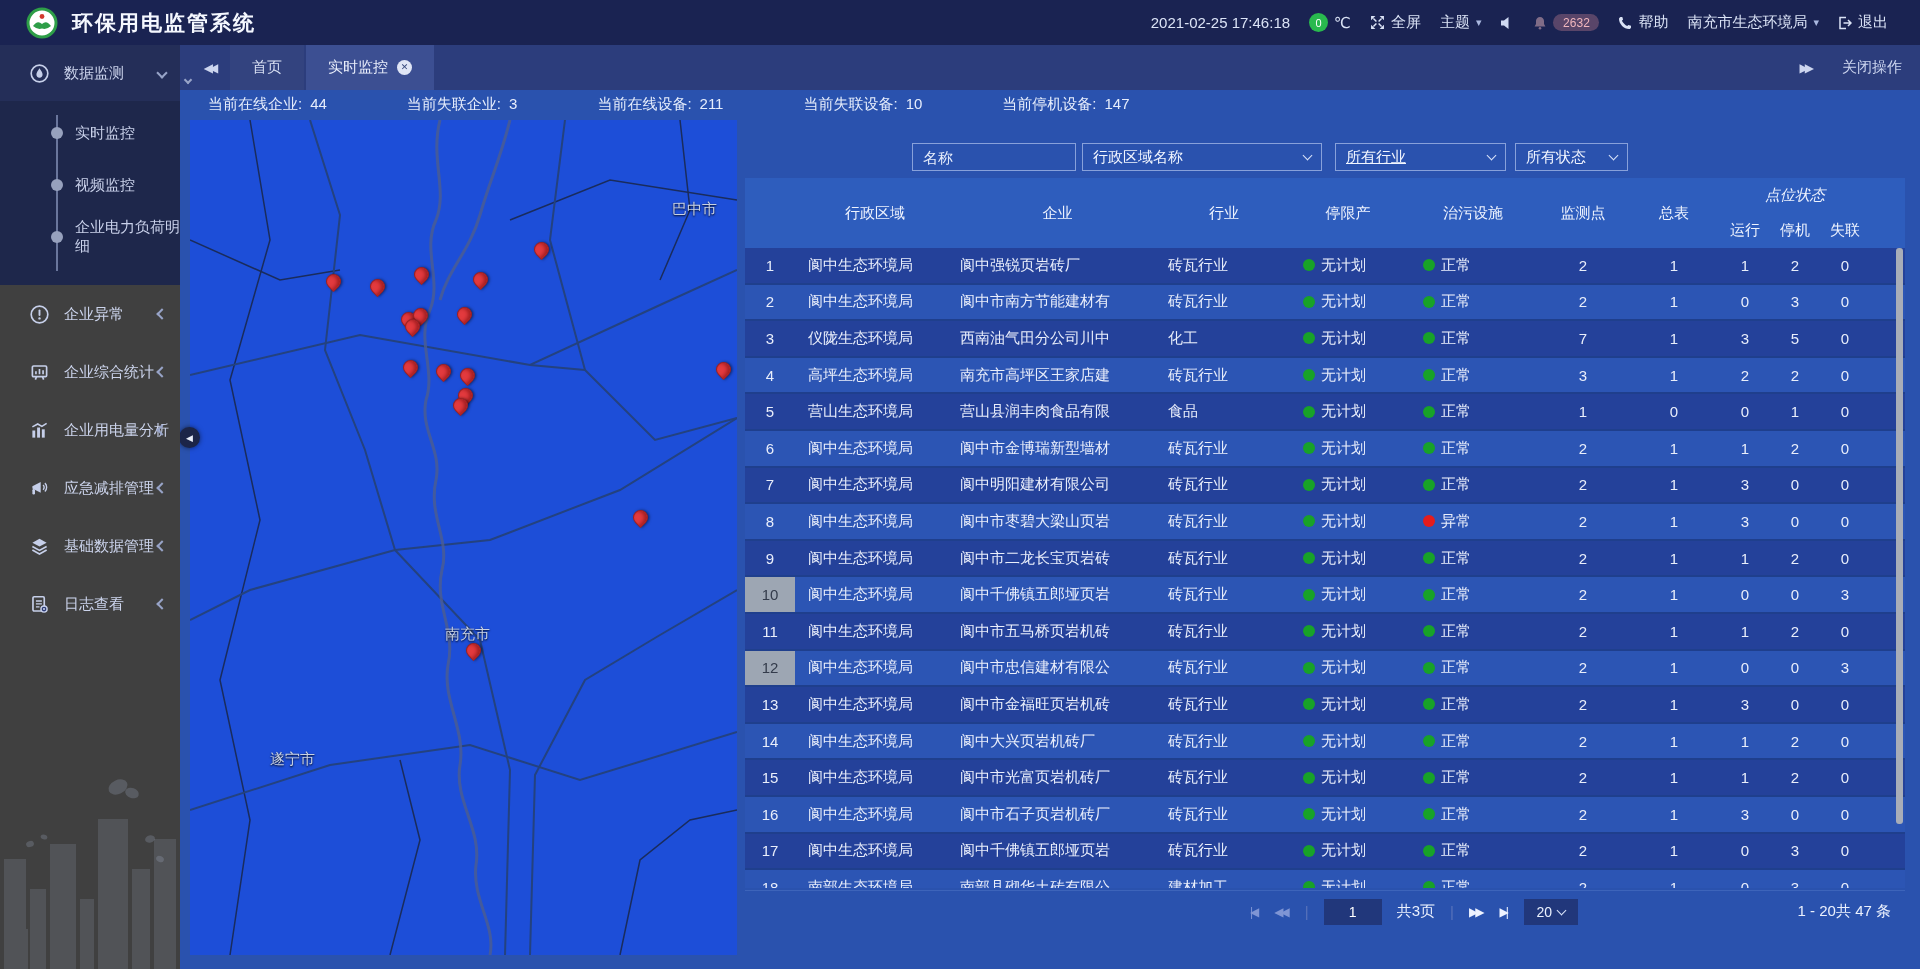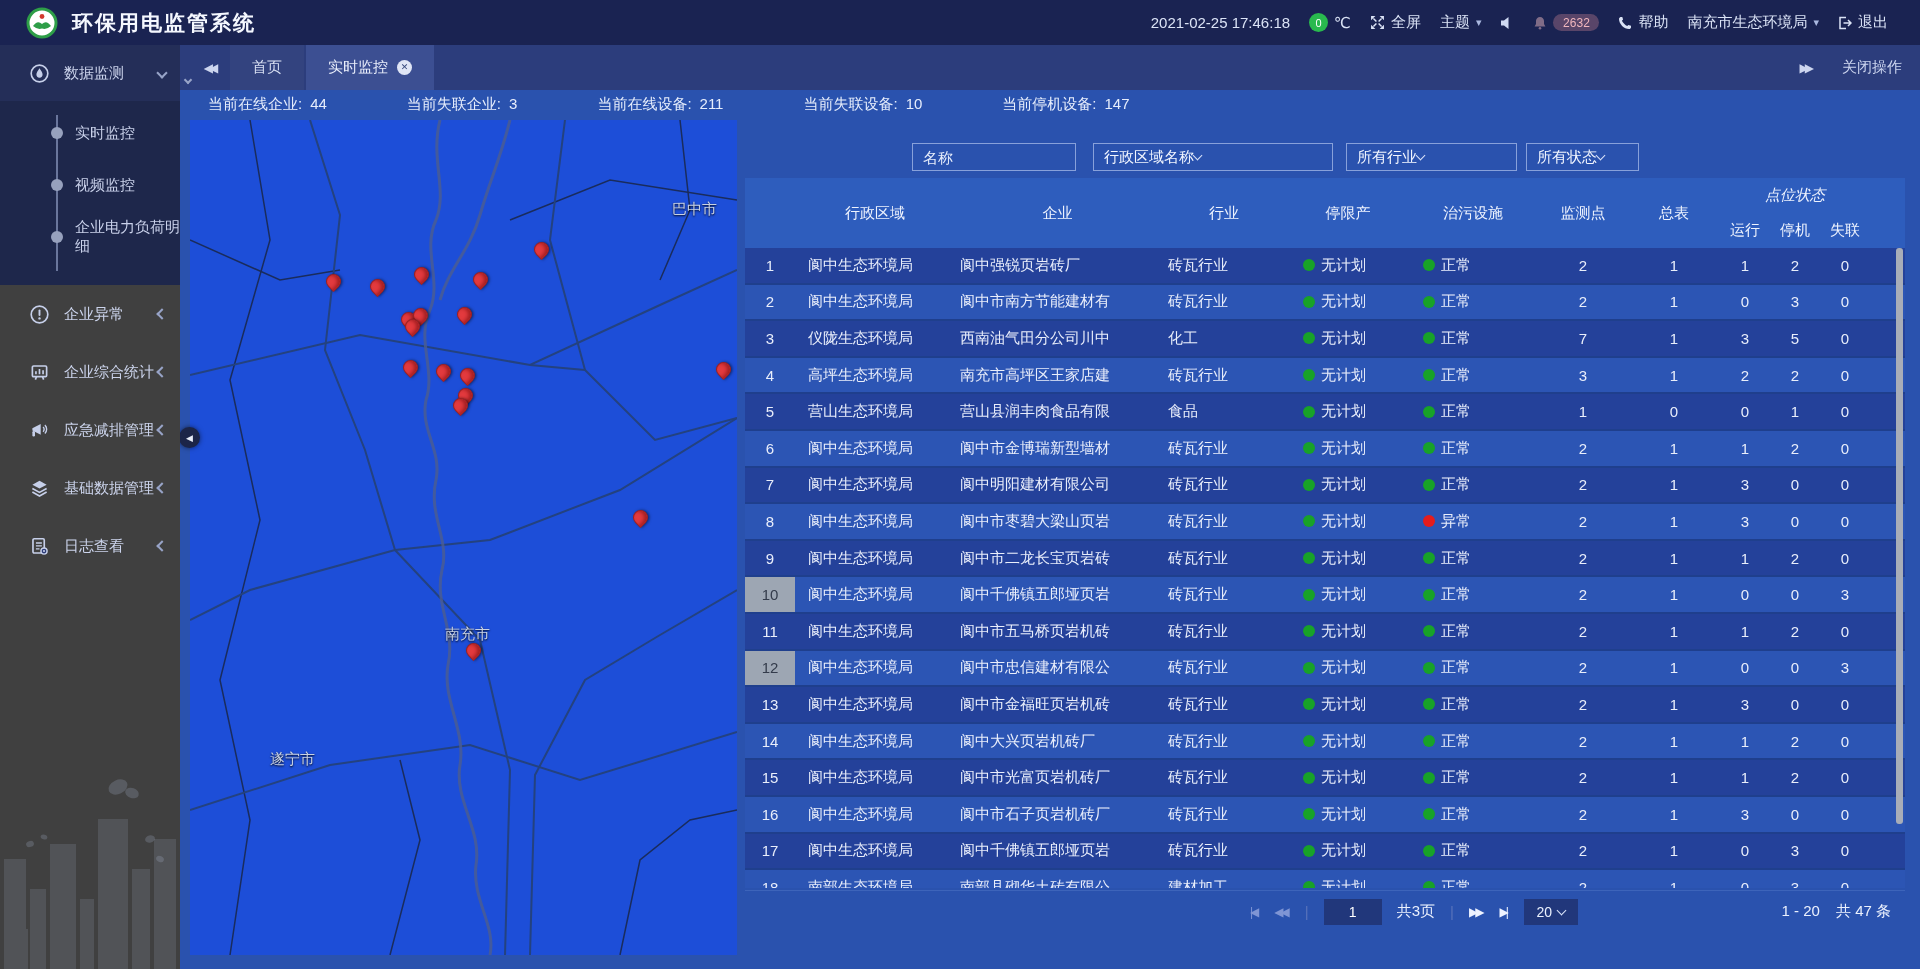--- a/index.html
+++ b/index.html
@@ -47,21 +47,21 @@
   .statsbar { position:absolute; left:180px; top:90px; width:1740px; height:28px; display:flex; align-items:center; padding-left:28px; gap:80px; color:#e6edfc; z-index:7; }
   .stat { display:flex; gap:8px; white-space:nowrap; }
   
   .map { position:absolute; left:190px; top:120px; width:547px; height:835px; background:#1d4ed8; overflow:hidden; }
   .city-label { position:absolute; color:#c9d2e4; font-size:15px; text-shadow:0 1px 2px #000; white-space:nowrap; }
   .pin { position:absolute; width:15px; height:15px; background:#e33a3e; border:1px solid #9c2023; border-radius:50% 50% 50% 0; transform:rotate(-45deg); box-shadow:inset -2px -2px 4px rgba(110,8,10,.55), 1px 1px 3px rgba(0,0,0,.5); }
   .collapse-btn { position:absolute; left:179px; top:427px; width:21px; height:21px; border-radius:50%; background:#1c2548; color:#e8edf8; display:flex; align-items:center; justify-content:center; font-size:9px; box-shadow:0 0 5px rgba(0,0,0,.55); z-index:6; }
   
   .filter-input { position:absolute; left:912px; top:143px; width:164px; height:28px; background:transparent; border:1px solid rgba(214,226,255,.55); color:#f2f6ff; padding:0 10px; font-size:15px; font-family:inherit; }
   .filter-input::placeholder { color:#e8eefb; opacity:1; }
-  .filter-select { position:absolute; top:143px; height:28px; border:1px solid rgba(214,226,255,.55); display:flex; align-items:center; justify-content:flex-start; padding:0 10px; color:#f2f6ff;margin-left:11px; }
+  .filter-select { position:absolute; top:143px; height:28px; border:1px solid rgba(214,226,255,.55); display:flex; align-items:center; justify-content:space-between; padding:0 10px; color:#f2f6ff; }
   .sel-caret { width:7px; height:7px; border-left:1.5px solid #dbe4fa; border-bottom:1.5px solid #dbe4fa; transform:rotate(-45deg); margin-top:-3px; }
   
   .grid-cols { display:grid; grid-template-columns:50px 160px 205px 128px 120px 130px 90px 92px 50px 50px 50px 35px; }
   .table { position:absolute; left:745px; top:178px; width:1160px; }
   .thead { background:#2e5dbd; grid-template-rows:35px 35px; color:#eef3fe; }
   .th { grid-row:1/3; display:flex; align-items:center; justify-content:center; }
   .group-th { grid-row:1; grid-column:9/12; display:flex; align-items:center; justify-content:center; font-style:italic; }
   .sub-th { grid-row:2; display:flex; align-items:center; justify-content:center; }
   .tbody { height:640px; overflow:hidden; position:relative; }
   .trow { height:36.6px; border-bottom:2px solid #1f3f8d; align-items:center; }
@@ -79,21 +79,21 @@
   .scroll-thumb { position:absolute; right:2px; top:0; width:7px; height:576px; background:#a8adb8; border-radius:3px; }
   
   .pagination { position:absolute; left:745px; top:890px; width:1160px; height:42px; display:flex; align-items:center; color:#eaf0fd; border-top:1px solid rgba(120,155,225,.25); }
   .pg-controls { margin-left:505px; display:flex; align-items:center; gap:15px; }
   .pg-btn { font-size:12px; letter-spacing:-3px; color:#7f95d4; padding-right:3px; }
   .pg-btn.enabled { color:#eef3ff; }
   .pg-divider { color:#5872bb; }
   .pg-input { width:58px; height:26px; background:#21377b; border:none; color:#fff; text-align:center; font-size:14px; font-family:inherit; }
   .pg-size { width:54px; height:26px; background:#21377b; display:flex; align-items:center; justify-content:center; gap:6px; font-size:14px; }
   .pg-size .sel-caret { margin-top:-2px; }
-  .pg-range { margin-left:auto; display:flex; gap:16px; padding-right:14px; }
+  .pg-range { margin-left:auto; display:flex; padding-right:14px; }
 </style>
 </head>
 <body>
 
 <div class="header">
   <svg class="logo" viewBox="0 0 32 32">
     <circle cx="16" cy="16" r="14" fill="#ffffff" stroke="#2e9e48" stroke-width="3"></circle>
     <circle cx="16" cy="9.5" r="2.4" fill="#d23a2e"></circle>
     <path d="M7,19 Q11.5,12.5 16,17 Q20.5,12.5 25,19 Q20.5,23 16,21.5 Q11.5,23 7,19 Z" fill="#2e9e48"></path>
   </svg>
@@ -181,20 +181,30 @@
     <span>企业异常</span>
     <span class="chev chev-left"></span>
   </div>
   <div class="menu-item">
     <svg class="icon-svg" width="19" height="19" viewBox="0 0 16 16">
       <rect x="2" y="2.5" width="12" height="9" rx="1" fill="none" stroke="#c6cfe9" stroke-width="1.4"></rect>
       <path d="M5,9.5 L5,7 M8,9.5 L8,5 M11,9.5 L11,6.2" stroke="#c6cfe9" stroke-width="1.4"></path>
       <path d="M5.5,11.5 L4.5,14 M10.5,11.5 L11.5,14" stroke="#c6cfe9" stroke-width="1.4"></path>
     </svg>
     <span>企业综合统计</span>
+    <span class="chev chev-left"></span>
+  </div>
+  <div class="menu-item">
+    <svg class="icon-svg" width="19" height="19" viewBox="0 0 16 16">
+      <rect x="2" y="8" width="2.4" height="6" fill="#c6cfe9"></rect>
+      <rect x="6" y="5.5" width="2.4" height="8.5" fill="#c6cfe9"></rect>
+      <rect x="10" y="7" width="2.4" height="7" fill="#c6cfe9"></rect>
+      <path d="M2,5 L6.5,2.5 L10,4.5 L14,2" stroke="#c6cfe9" stroke-width="1.3" fill="none"></path>
+    </svg>
+    <span>企业用电量分析</span>
     <span class="chev chev-left"></span>
   </div>
   <div class="menu-item">
     <svg class="icon-svg" width="19" height="19" viewBox="0 0 16 16">
       <path d="M2,6 L9,2.5 L9,11.5 L2,8 Z" fill="#c6cfe9"></path>
       <rect x="2" y="8.5" width="2.2" height="4.5" rx="1" fill="#c6cfe9"></rect>
       <path d="M11,5 C12.2,6 12.2,8 11,9 M12.5,3.5 C14.5,5 14.5,9 12.5,10.5" stroke="#c6cfe9" stroke-width="1.2" fill="none"></path>
     </svg>
     <span>应急减排管理</span>
     <span class="chev chev-left"></span>
@@ -329,21 +339,21 @@
     <div class="pin" style="left: 443px; top: 390px;"></div>
     <div class="pin" style="left: 276px; top: 523px;"></div>
   </div>
 <div class="collapse-btn">◀</div>
 
 <input class="filter-input" placeholder="名称" style="">
 <div class="filter-select" style="left:1082px;width:240px;">
   <span>行政区域名称</span>
     <span class="sel-caret"></span>
 </div>
-<div class="filter-select" style="left:1335px;width:171px;">
+<div class="filter-select" style="left:1335px;width:171px;text-decoration:underline;">
   <span>所有行业</span>
     <span class="sel-caret"></span>
 </div>
 <div class="filter-select" style="left:1515px;width:113px;">
   <span>所有状态</span>
     <span class="sel-caret"></span>
 </div>
 
 <div class="table">
   <div class="thead grid-cols">

